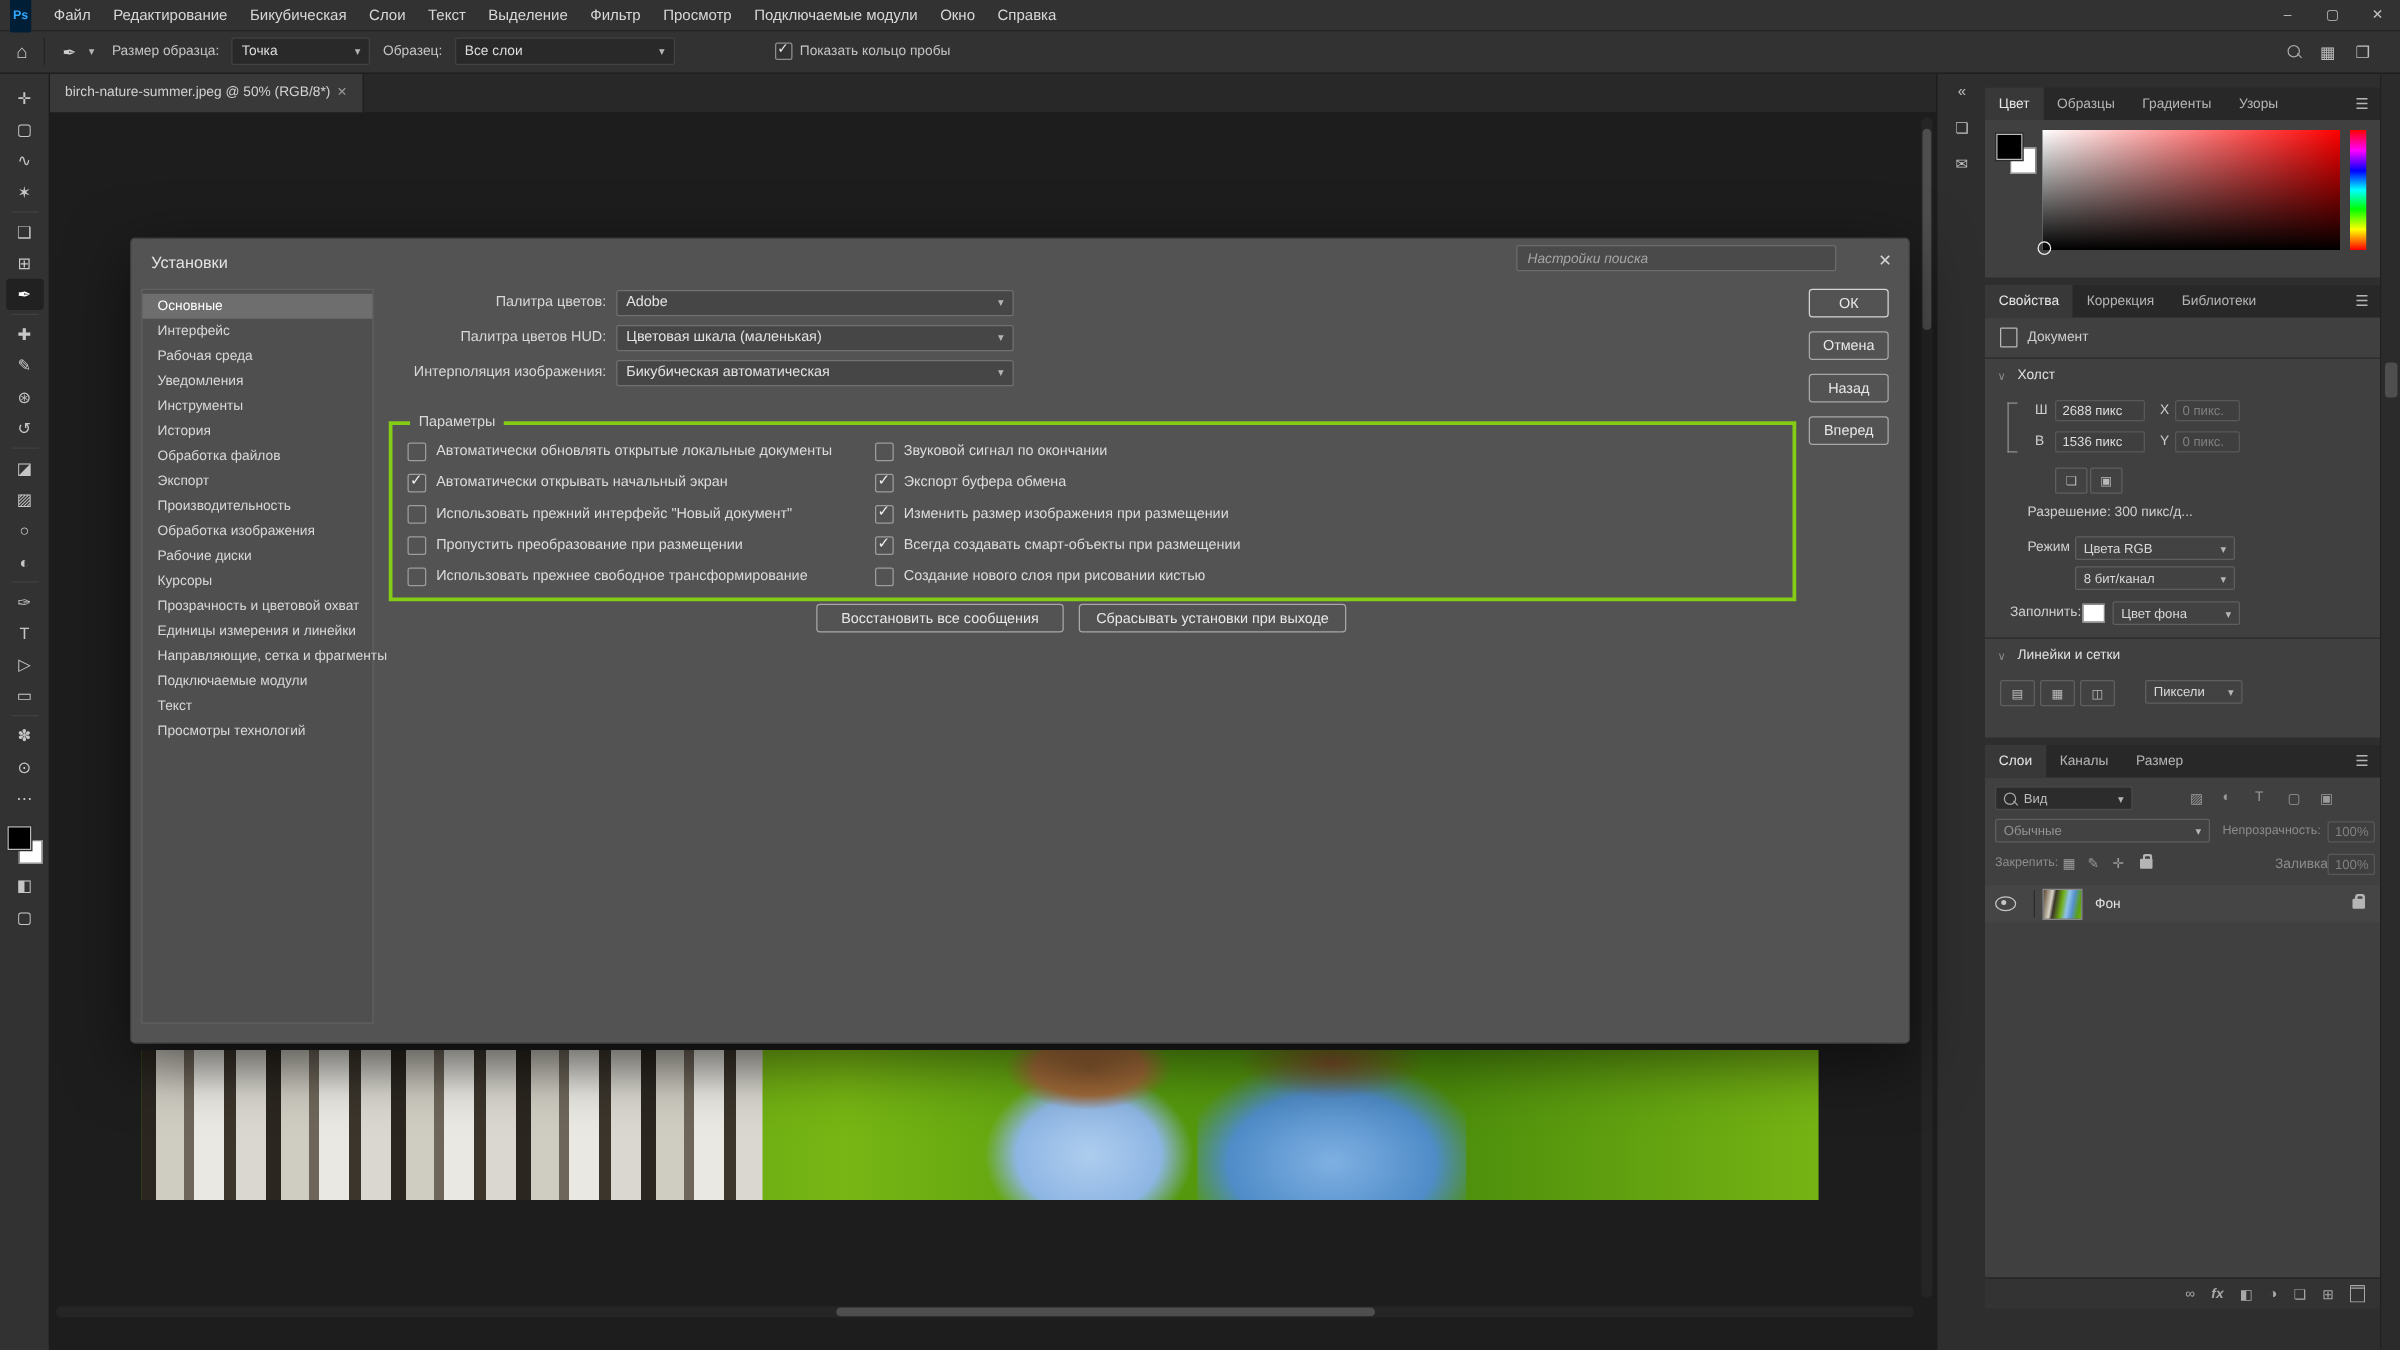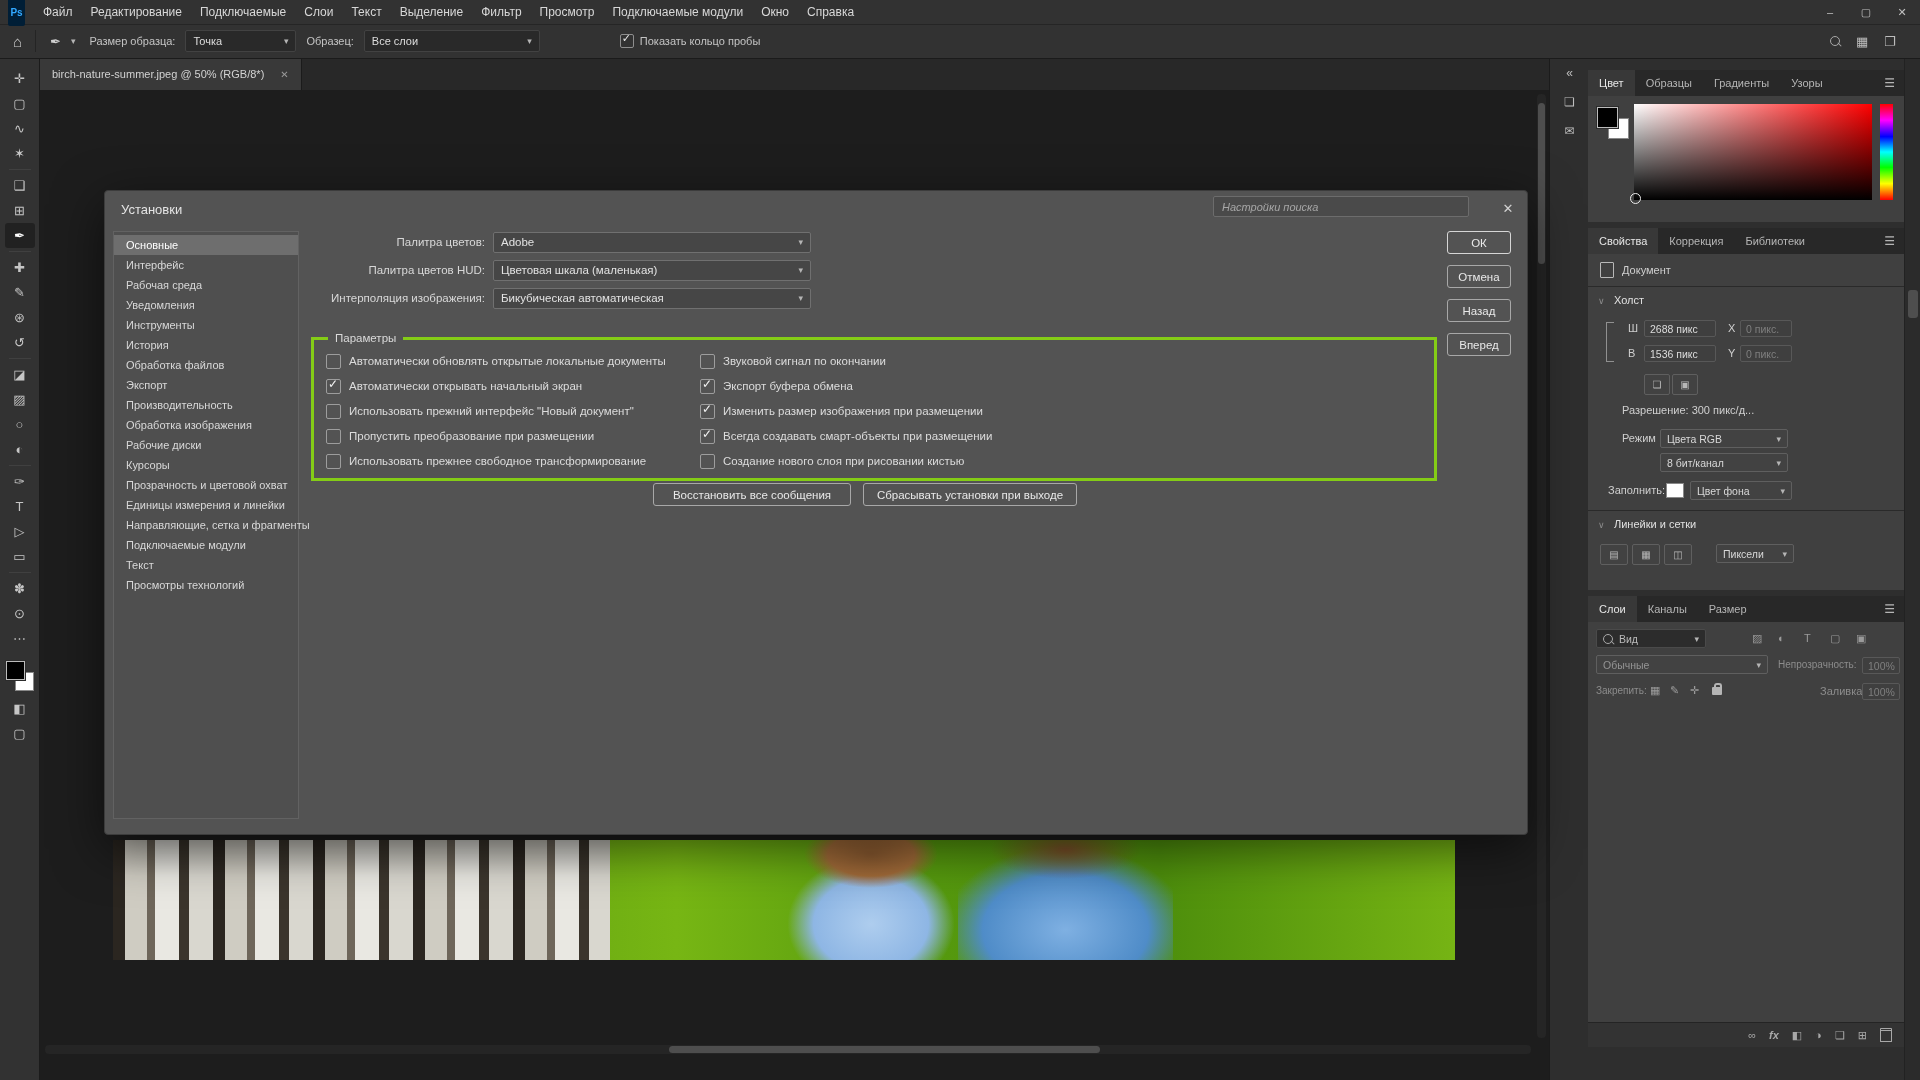--- a/index.html
+++ b/index.html
@@ -25,21 +25,21 @@
   .ob-select{display:flex;align-items:center;justify-content:space-between;background:#292929;
              border:1px solid #424242;border-radius:2px;height:20px;padding:0 7px;font-size:11px;color:#ddd}
   .ob-check{display:flex;align-items:center;gap:6px}
   .cbox{width:12px;height:12px;border:1px solid #8e8e8e;border-radius:2px;position:relative}
   .cbox.checked::after{content:"✓";position:absolute;left:1px;top:-3px;font-size:11px;color:#e9e9e9}
   .ob-right{margin-left:auto;display:flex;align-items:center;gap:16px;padding-right:14px;color:#bdbdbd;font-size:13px}
   .arr{font-size:9px;color:#b5b5b5;margin-left:6px}
 
   
   #tabbar{position:absolute;top:58px;left:39px;width:1510px;height:32px;background:#282828;border-bottom:1px solid #1b1b1b}
-  .doc-tab{position:absolute;left:1px;top:0;height:32px;background:#393939;display:flex;align-items:center;gap:16px;
+  .doc-tab{position:absolute;left:1px;top:0;height:32px;background:#393939;display:flex;align-items:center;gap:5px;
            padding:0 12px;font-size:11px;color:#d2d2d2;border-right:1px solid #1b1b1b}
   .tab-close{color:#9a9a9a;font-size:10px}
 
   
   #toolbar{position:absolute;top:58px;left:0;width:39px;bottom:0;background:#323232;border-right:1px solid #1b1b1b;
            display:flex;flex-direction:column;align-items:center;padding-top:8px;z-index:30}
   .tool{width:30px;height:25px;display:flex;align-items:center;justify-content:center;font-size:13px;color:#c6c6c6;border-radius:3px}
   .tool.selected{background:#212121;color:#ffffff}
   .tsep{width:22px;height:1px;background:#404040;margin:3px 0}
   .fgbg{position:relative;width:30px;height:32px;margin:9px 0 4px}
@@ -139,21 +139,21 @@
   .trash-icon{position:relative;width:10px;height:10px;border:1px solid #a8a8a8;border-top:3px double #a8a8a8;border-radius:1px;display:inline-block}
   .vsep{width:1px;height:22px;background:#2c2c2c;margin:0 6px}
 </style>
 </head>
 <body>
 
 <header id="menubar">
   <div class="ps-logo">Ps</div>
   <span class="menu-item">Файл</span>
   <span class="menu-item">Редактирование</span>
-  <span class="menu-item">Подключаемые</span>
+  <span class="menu-item">Бикубическая</span>
   <span class="menu-item">Слои</span>
   <span class="menu-item">Текст</span>
   <span class="menu-item">Выделение</span>
   <span class="menu-item">Фильтр</span>
   <span class="menu-item">Просмотр</span>
   <span class="menu-item">Подключаемые модули</span>
   <span class="menu-item">Окно</span>
   <span class="menu-item">Справка</span>
   <div class="win-controls">
     <span class="win-btn">–</span>
@@ -484,20 +484,27 @@
     <span class="plabel pdim" style="left:8px;top:63px;font-size:10px">Закрепить:</span>
     <span class="licon" style="left:62px;top:62px">▦</span>
     <span class="licon" style="left:82px;top:62px">✎</span>
     <span class="licon" style="left:102px;top:62px">✛</span>
     <span class="lock-icon" style="position:absolute;left:124px;top:65px"></span>
     <span class="plabel pdim" style="left:232px;top:63px;font-size:11px">Заливка:</span>
     <div class="pfield dim" style="left:274px;top:61px;width:38px">
         <span>100%</span>
       </div>
 
+    <div class="layer-row" style="top:86px">
+      <span style="margin:0 8px" class="eye-icon"></span>
+      <span class="vsep"></span>
+      <span class="thumb"></span>
+      <span style="margin-left:10px;font-size:11px;color:#e0e0e0">Фон</span>
+      <span class="lock-icon" style="margin-left:auto;margin-right:12px"></span>
+    </div>
   </div>
 
   <div class="lbar">
     <span>∞</span>
     <span style="font-style:italic;font-weight:bold">fx</span>
     <span>◧</span>
     <span>◑</span>
     <span>❏</span>
     <span>⊞</span>
     <span class="trash-icon"></span>

